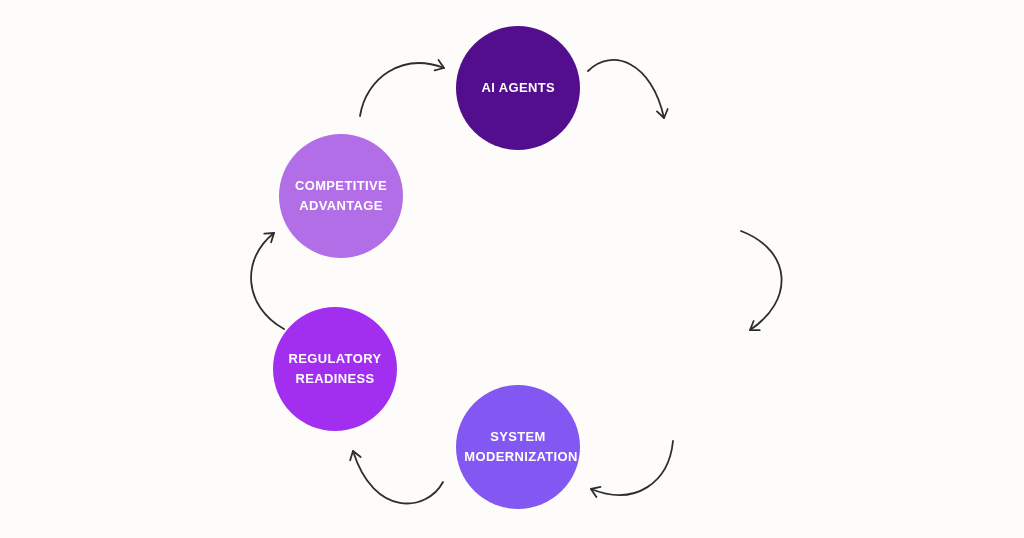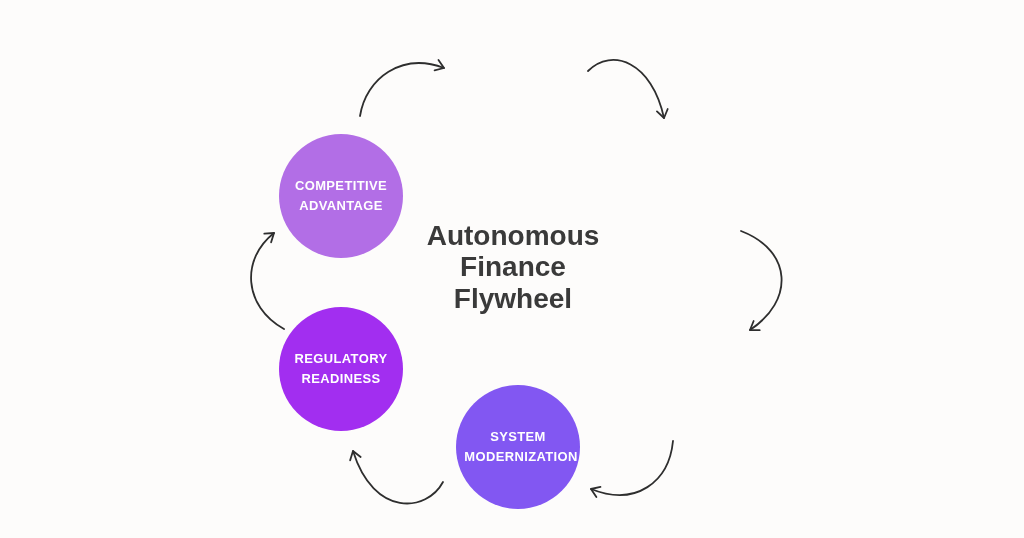--- a/index.html
+++ b/index.html
@@ -38,21 +38,21 @@
     line-height: 1.5;
     text-transform: uppercase;
     max-width: 112px;
     transform: scaleX(0.96);
   }
 
   .node-ai            { left: 456px; top:  26px; }
   .node-cost          { left: 621px; top: 135px; }
   .node-customer      { left: 621px; top: 307px; }
   .node-system        { left: 456px; top: 385px; }
-  .node-regulatory    { left: 279px; top: 307px; }
+  .node-regulatory    { left: 273px; top: 307px; }
   .node-competitive   { left: 279px; top: 134px; }
 
   .center-title {
     position: absolute;
     left: 399px;
     top: 220px;
     width: 228px;
     text-align: center;
     color: #3a3a3a;
     font-weight: 700;
@@ -72,34 +72,32 @@
       </marker>
     </defs>
     <path d="M 360 116 C 366 78 402 52 444 68" fill="none" stroke="#2e2e2e" stroke-width="1.8" stroke-linecap="round" marker-end="url(#ah)"></path>
     <path d="M 588 71 C 612 47 652 62 664 118" fill="none" stroke="#2e2e2e" stroke-width="1.8" stroke-linecap="round" marker-end="url(#ah)"></path>
     <path d="M 741 231 C 793 251 794 301 750 330" fill="none" stroke="#2e2e2e" stroke-width="1.8" stroke-linecap="round" marker-end="url(#ah)"></path>
     <path d="M 673 441 C 669 482 636 507 591 489" fill="none" stroke="#2e2e2e" stroke-width="1.8" stroke-linecap="round" marker-end="url(#ah)"></path>
     <path d="M 443 482 C 427 512 374 518 353 451" fill="none" stroke="#2e2e2e" stroke-width="1.8" stroke-linecap="round" marker-end="url(#ah)"></path>
     <path d="M 284 329 C 243 306 241 259 274 233" fill="none" stroke="#2e2e2e" stroke-width="1.8" stroke-linecap="round" marker-end="url(#ah)"></path>
   </svg>
 
+  <div class="node node-ai" style="background-color: rgb(83, 14, 142);">
+    <span class="label">AI AGENTS</span>
+  </div>
 
 
 
   <div class="node node-system" style="background-color: rgb(130, 87, 242);">
     <span class="label">SYSTEM MODERNIZATION</span>
   </div>
 
   <div class="node node-regulatory" style="background-color: rgb(162, 46, 240);">
     <span class="label">REGULATORY READINESS</span>
   </div>
 
   <div class="node node-competitive" style="background-color: rgb(178, 110, 230);">
     <span class="label">COMPETITIVE ADVANTAGE</span>
   </div>
 
-  <div class="center-title" style="color: rgb(58, 58, 58);">
-    <div>Autonomous</div>
-    <div>Finance</div>
-    <div>Flywheel</div>
-  </div>
 
 </div>
 
 </body></html>

